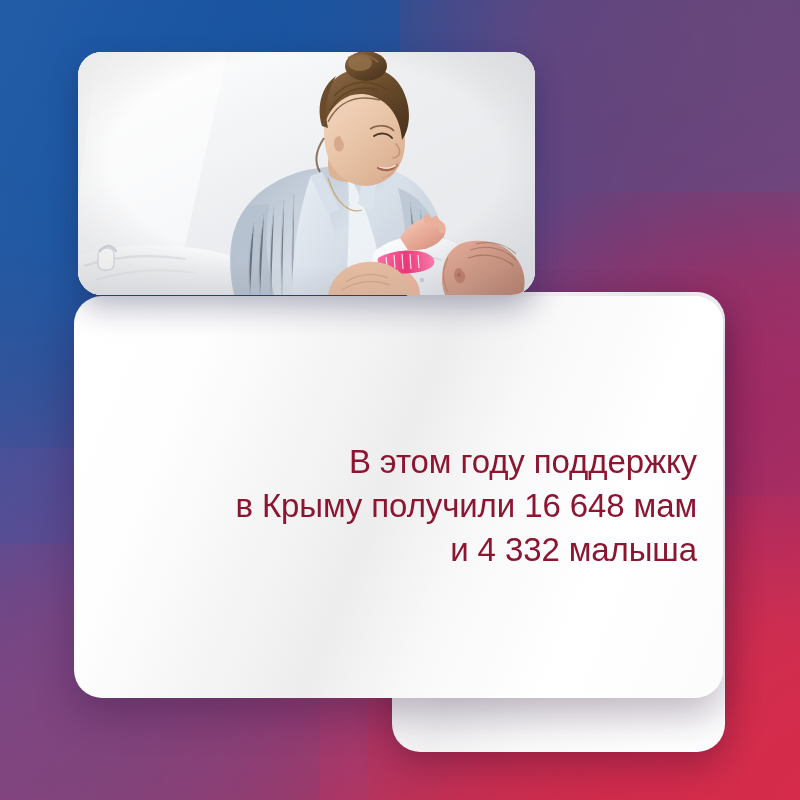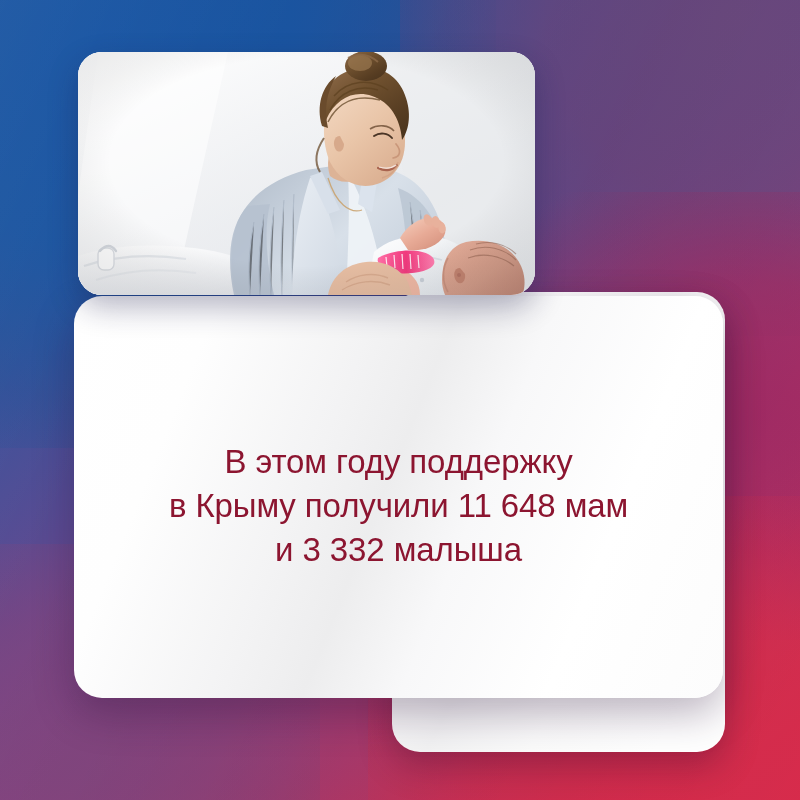--- a/index.html
+++ b/index.html
@@ -175,21 +175,21 @@
     text-align: center;
     color: #8c1530;
     font-family: "Liberation Sans", sans-serif;
     font-size: 33px;
     line-height: 1.33;
     letter-spacing: -0.1px;
     padding: 0 26px;
     box-sizing: border-box;
     margin-top: 18px;
   }
-  .headline .ln { display: block; white-space: nowrap; }
+  .headline .ln { display: block; white-space: nowrap; text-align: right; }
   .headline .bold { font-weight: bold; }
 
   
   #photo-art { display: block; width: 100%; height: 100%; }
 </style>
 </head>
 <body>
 
 <div id="poster">
 
@@ -199,22 +199,22 @@
   <div class="bg-magenta-r"></div>
   <div class="bg-red-br"></div>
   <div class="bg-violet-bl"></div>
   <div class="bg-sheen"></div>
 
   <div class="card" id="card-back"></div>
 
   <div class="card" id="card-main">
     <div class="headline">
       <span class="ln">В этом году поддержку</span>
-      <span class="ln">в Крыму получили 11 648 мам</span>
-      <span class="ln">и 3 332 малыша</span>
+      <span class="ln">в Крыму получили 16 648 мам</span>
+      <span class="ln">и 4 332 малыша</span>
     </div>
   </div>
 
   <div class="card" id="card-photo">
     <svg id="photo-art" viewBox="0 0 457 243" preserveAspectRatio="xMidYMid slice">
       <defs>
         <linearGradient id="roomBg" x1="0" y1="0" x2="1" y2="1">
           <stop offset="0%" stop-color="#fbfbfc"></stop>
           <stop offset="38%" stop-color="#f0f1f3"></stop>
           <stop offset="70%" stop-color="#e7e9ec"></stop>

